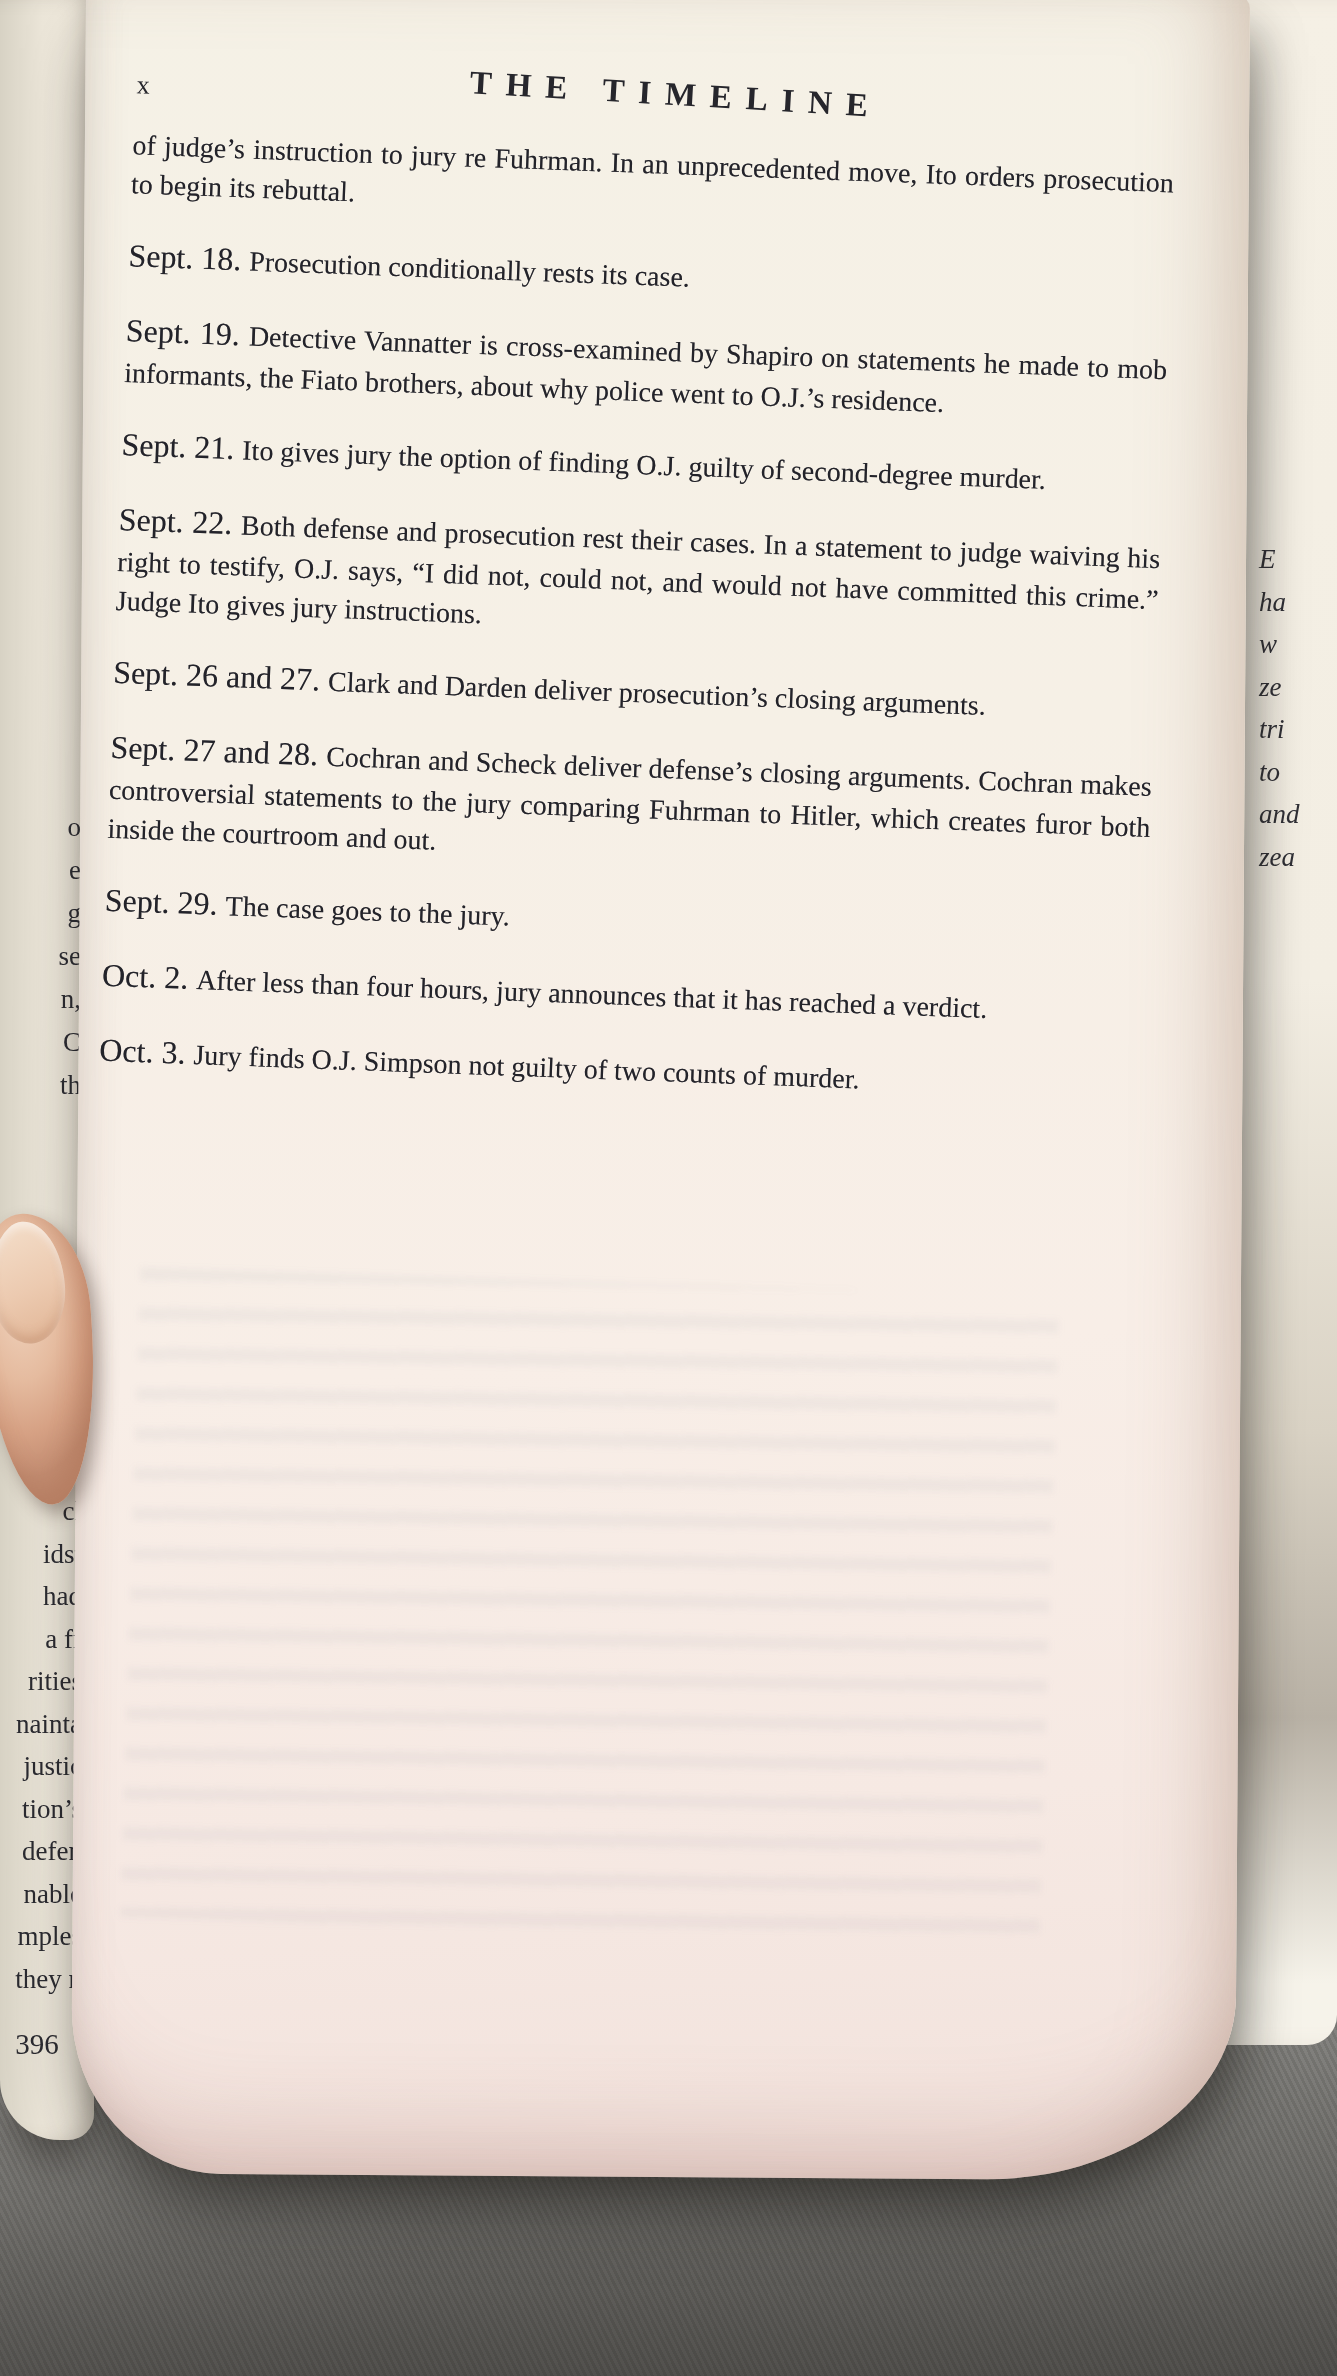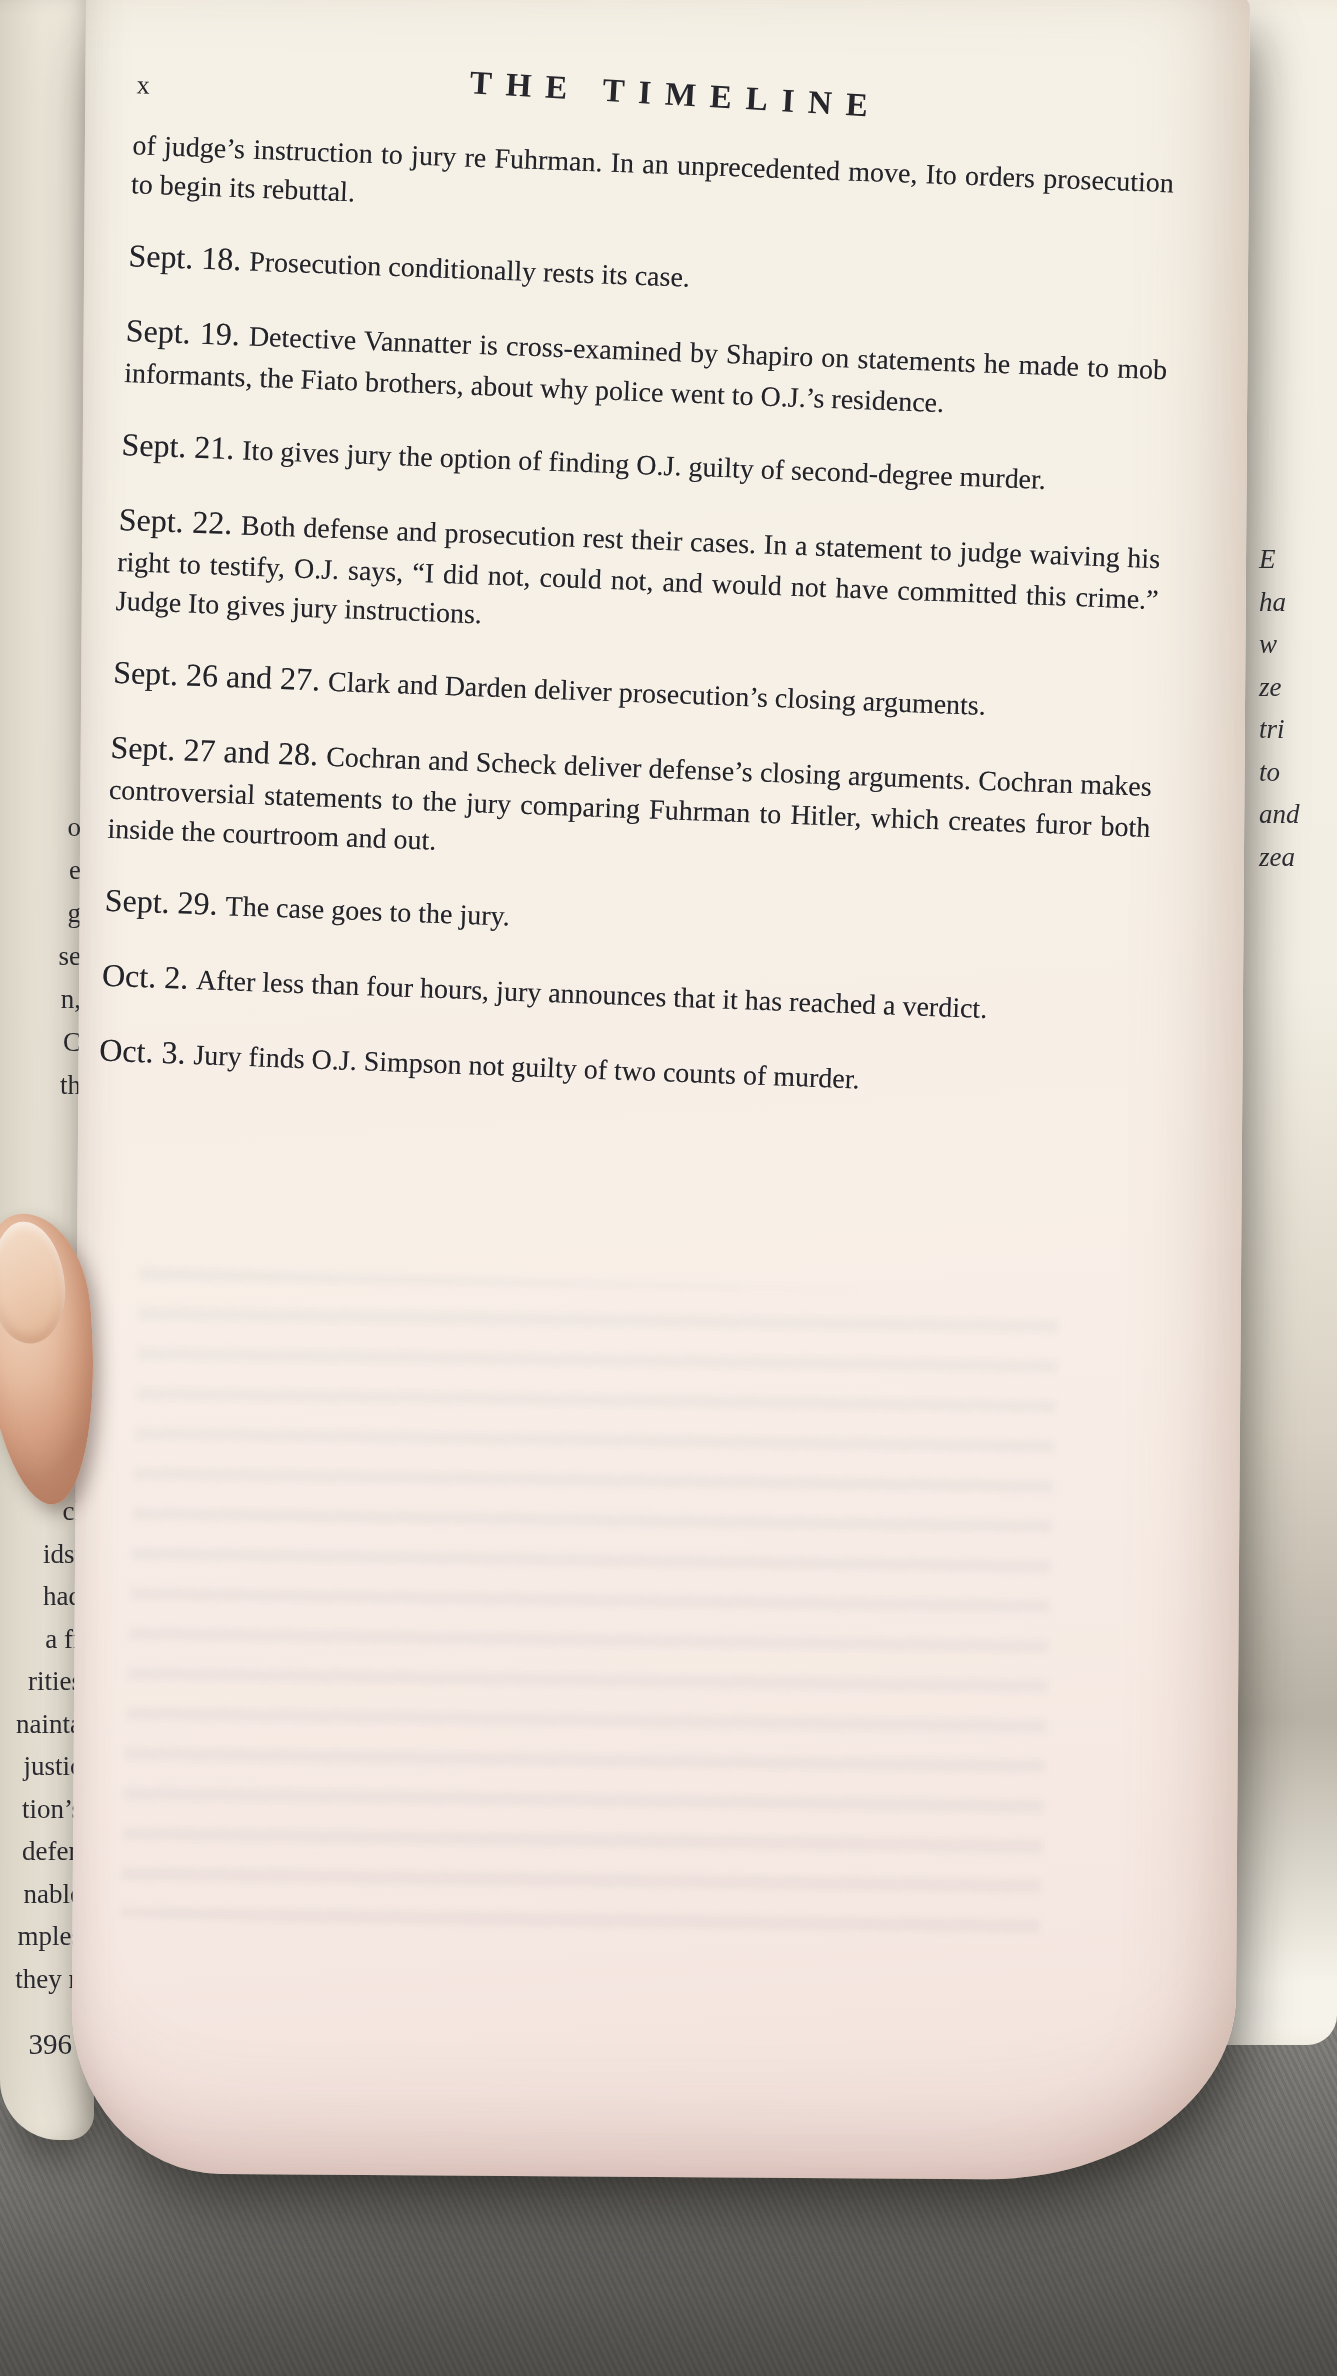--- a/index.html
+++ b/index.html
@@ -17,21 +17,21 @@
 
   
   .page-left{position:absolute;left:0;top:0;width:94px;height:2140px;z-index:2;
     background:linear-gradient(90deg,#d7d2c4 0%, #ece6d9 45%, #f0eadd 100%);
     border-radius:0 0 26px 60px;
     box-shadow:inset -20px 0 24px -12px rgba(90,80,68,.38), 0 26px 40px -10px rgba(25,22,18,.5);}
   .edge-frags-top{position:absolute;left:0;top:806px;width:88px;text-align:right;padding-right:7px;box-sizing:border-box;}
   .edge-frags-top .frag{line-height:43px;font-size:27px;color:#2b2b31;}
   .edge-frags-bottom{position:absolute;left:0;top:1490px;width:88px;text-align:right;padding-right:6px;box-sizing:border-box;}
   .edge-frags-bottom .frag{line-height:42.5px;font-size:27px;color:#2b2b31;}
-  .left-folio{position:absolute;left:2px;top:2028px;width:70px;text-align:right;font-size:29px;color:#2b2b31;}
+  .left-folio{position:absolute;left:2px;top:2028px;width:70px;text-align:center;font-size:29px;color:#2b2b31;}
 
   
   .page-right{position:absolute;right:0;top:0;width:156px;height:2045px;z-index:2;
     background:linear-gradient(180deg,#f5f0e5 0%, #f3eee3 48%, #d9d2c4 70%, #b8b1a5 84%, #f6f3ea 97%);
     border-radius:0 0 30px 22px;
     box-shadow:inset 30px 0 34px -20px rgba(145,125,100,.45);}
   .right-frags{position:absolute;left:78px;top:538px;font-style:italic;font-size:27px;color:#303036;}
   .right-frags .frag{line-height:42.5px;}
 
   

